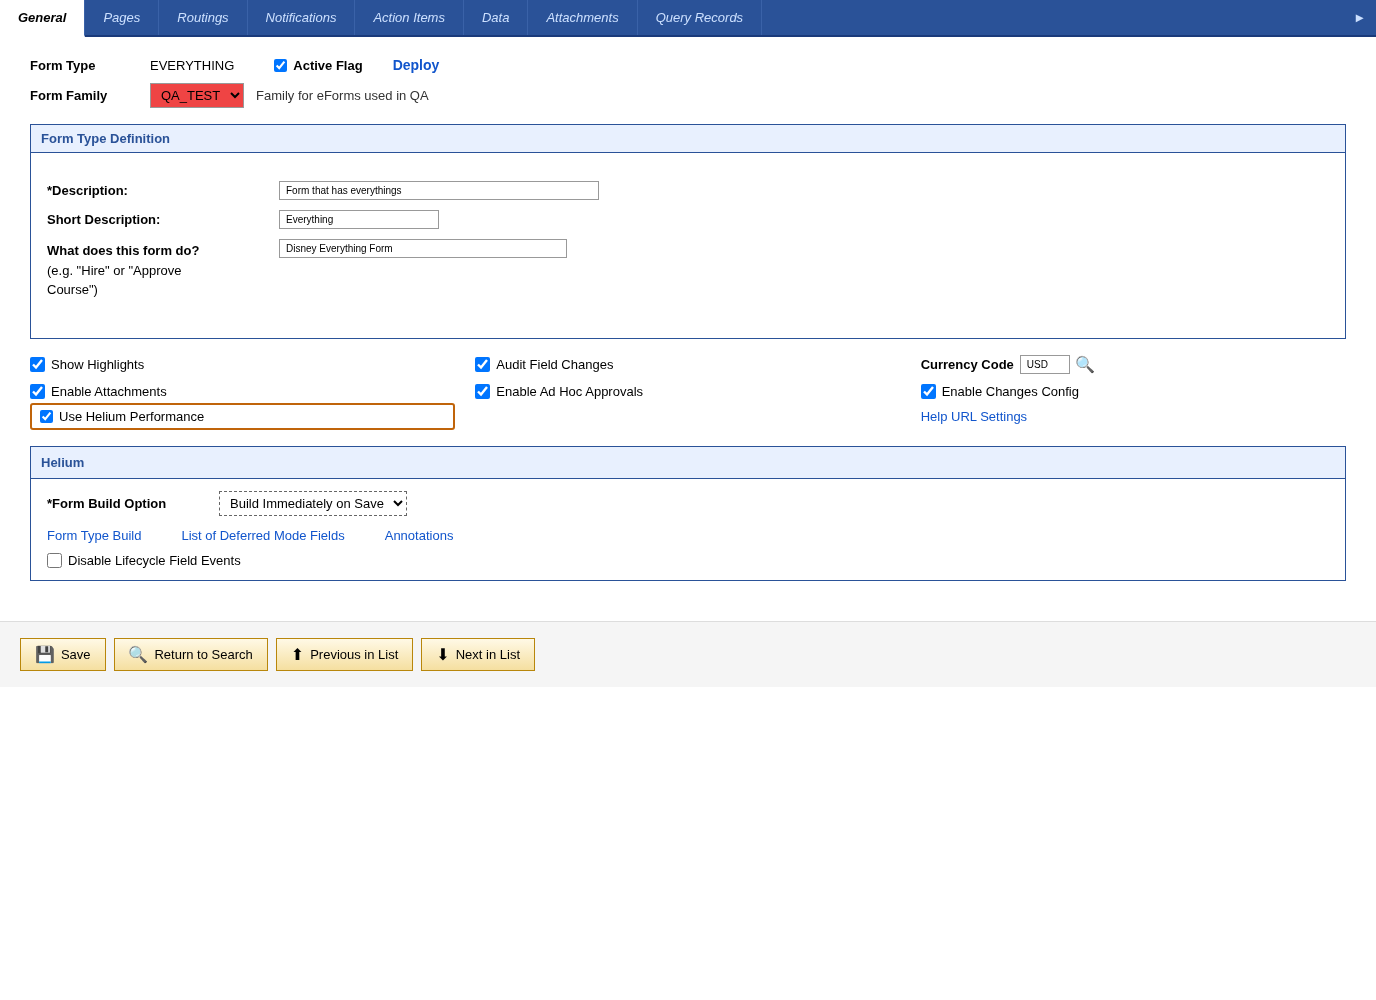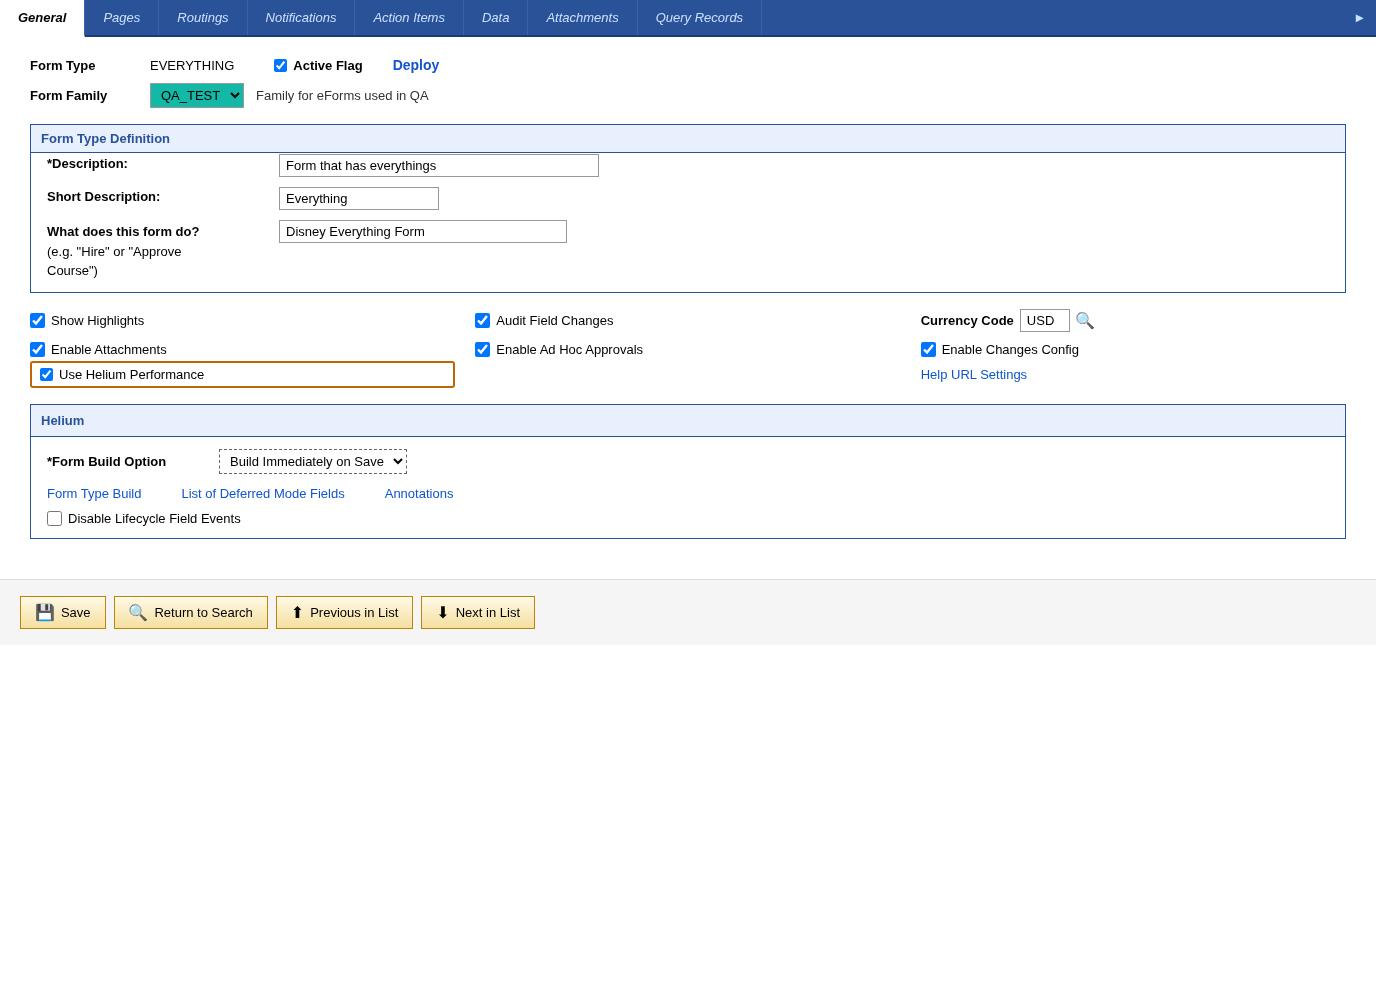--- a/index.html
+++ b/index.html
@@ -55,56 +55,56 @@
       font-weight: bold;
       cursor: pointer;
       text-decoration: none;
     }
 
     
     select {
       border: 1px solid #999;
       padding: 3px 6px;
       font-size: 13px;
-      background: #14b8a6;
+      background: #ef4444;
       cursor: pointer;
     }
 
     
     .definition-box {
       border: 1px solid #2a5298;
       margin-bottom: 16px;
     }
     .definition-title {
       background: #e8f0fe;
       color: #2a5298;
       font-weight: bold;
       font-size: 13px;
       padding: 6px 10px;
       border-bottom: 1px solid #2a5298;
     }
     .definition-content {
-      padding: 1px 16px;
+      padding: 28px 16px;
     }
     .def-row {
       display: flex;
       align-items: flex-start;
       margin-bottom: 10px;
       gap: 12px;
     }
     .def-label {
       font-weight: bold;
       min-width: 220px;
       font-size: 13px;
       padding-top: 2px;
     }
     input[type="text"] {
       border: 1px solid #999;
       padding: 3px 6px;
-      font-size: 13px;
+      font-size: 10px;
     }
     .checkbox-item {
       display: flex;
       align-items: center;
       gap: 6px;
       font-size: 13px;
     }
     .checkbox-item input[type="checkbox"] {
       width: 15px;
       height: 15px;

